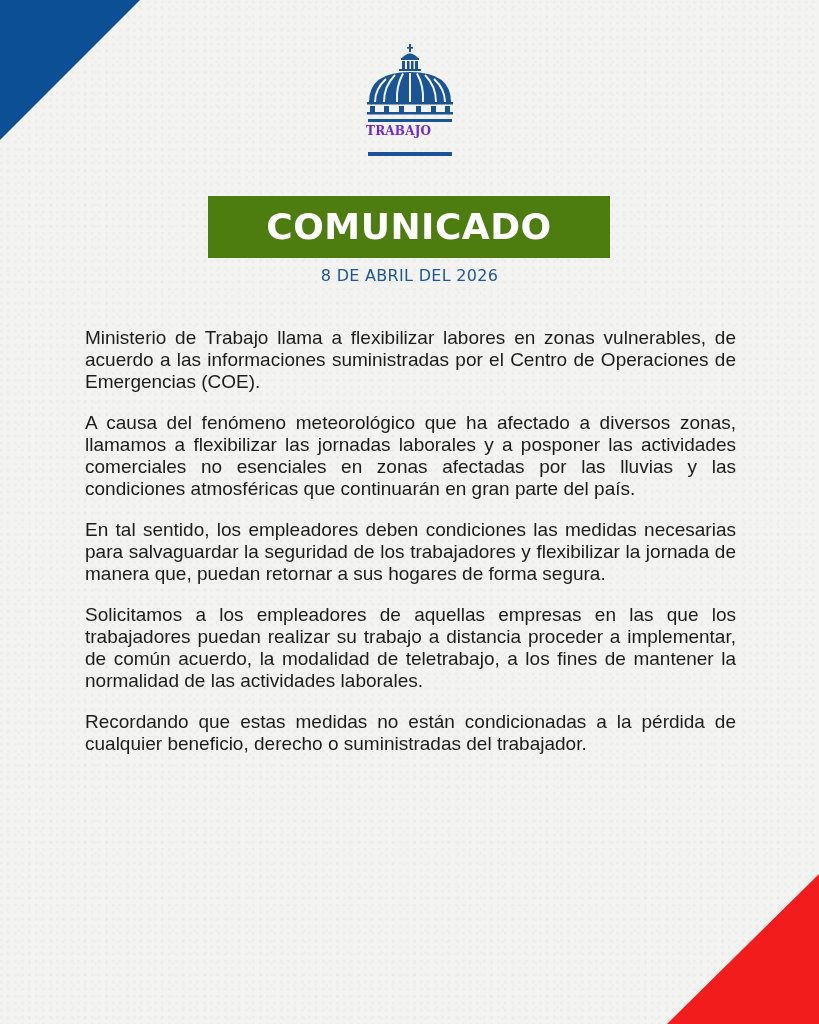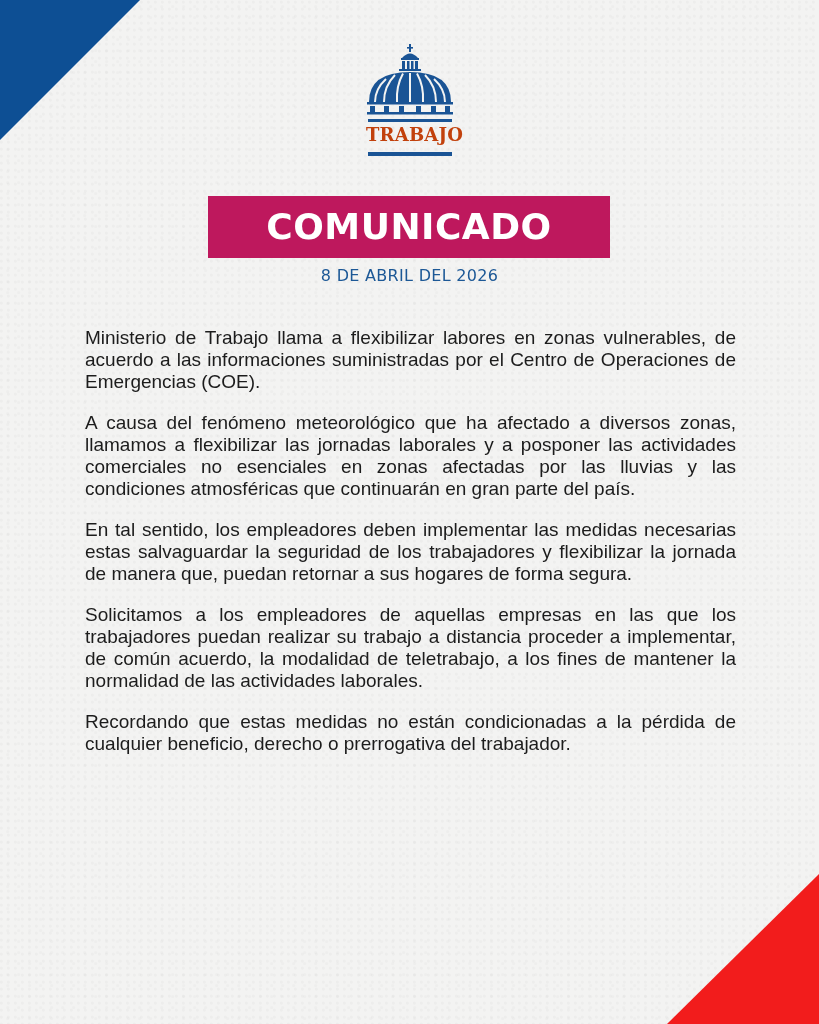--- a/index.html
+++ b/index.html
@@ -20,29 +20,29 @@
   .corner-br {
     position: absolute; right: 0; bottom: 0; width: 0; height: 0;
     border-bottom: 150px solid #f21c1c;
     border-left: 152px solid transparent;
   }
   .logo {
     position: absolute; left: 366px; top: 44px; width: 88px; height: 116px;
   }
   .logo svg { display: block; }
   .logo-text {
-    position: absolute; left: 0; top: 80px; width: 88px; text-align: center;
+    position: absolute; left: 0; top: 80px; width: 88px; text-align: left;
     font-family: "DejaVu Serif", "Liberation Serif", serif;
-    color: #c2410c; font-size: 18px; font-weight: bold; letter-spacing: 0.2px;
+    color: #6d28d9; font-size: 12px; font-weight: bold; letter-spacing: 0.2px;
   }
   .logo-bar-top { position: absolute; left: 2px; top: 75px; width: 84px; height: 3px; background: #1a5495; }
   .logo-bar-bottom { position: absolute; left: 2px; top: 108px; width: 84px; height: 4px; background: #1a5495; }
   .banner {
     position: absolute; left: 208px; top: 196px; width: 402px; height: 62px;
-    background: #be185d; color: #fff; text-align: center;
+    background: #4d7c0f; color: #fff; text-align: center;
     font-family: "DejaVu Sans", sans-serif; font-weight: bold; font-size: 36px;
     line-height: 62px; letter-spacing: 0.5px;
   }
   .date {
     position: absolute; left: 0; width: 819px; top: 266px; text-align: center;
     color: #1c5896; font-size: 16px; font-family: "DejaVu Sans", sans-serif;
     letter-spacing: 0.3px;
   }
   .body {
     position: absolute; left: 85px; top: 327px; width: 651px;
@@ -100,16 +100,16 @@
   <div class="logo-text">TRABAJO</div>
   <div class="logo-bar-bottom"></div>
 </div>
 
 <div class="banner">COMUNICADO</div>
 <div class="date">8 DE ABRIL DEL 2026</div>
 
 <div class="body">
   <p>Ministerio de Trabajo llama a flexibilizar labores en zonas vulnerables, de acuerdo a las informaciones suministradas por el Centro de Operaciones de Emergencias (COE).</p>
   <p>A causa del fenómeno meteorológico que ha afectado a diversos zonas, llamamos  a flexibilizar las jornadas laborales y a posponer las actividades comerciales no esenciales en zonas afectadas por las lluvias y las condiciones atmosféricas que continuarán en gran parte del país.</p>
-  <p>En tal sentido, los empleadores deben implementar las medidas necesarias estas salvaguardar la seguridad de los trabajadores y flexibilizar la jornada de manera que, puedan retornar a sus hogares de forma segura.</p>
+  <p>En tal sentido, los empleadores deben condiciones las medidas necesarias para salvaguardar la seguridad de los trabajadores y flexibilizar la jornada de manera que, puedan retornar a sus hogares de forma segura.</p>
   <p>Solicitamos a los empleadores de aquellas empresas en las que los trabajadores puedan realizar su trabajo a distancia proceder a implementar, de común acuerdo, la modalidad de teletrabajo, a los fines de mantener la normalidad de las actividades laborales.</p>
-  <p>Recordando que estas medidas no están condicionadas a la pérdida de cualquier beneficio, derecho o prerrogativa del trabajador.</p>
+  <p>Recordando que estas medidas no están condicionadas a la pérdida de cualquier beneficio, derecho o suministradas del trabajador.</p>
 </div>
 
 </body></html>

